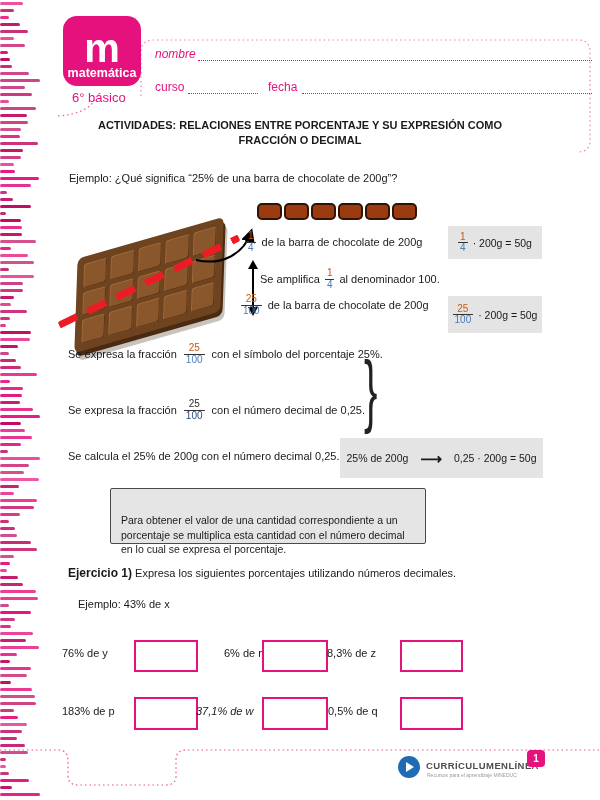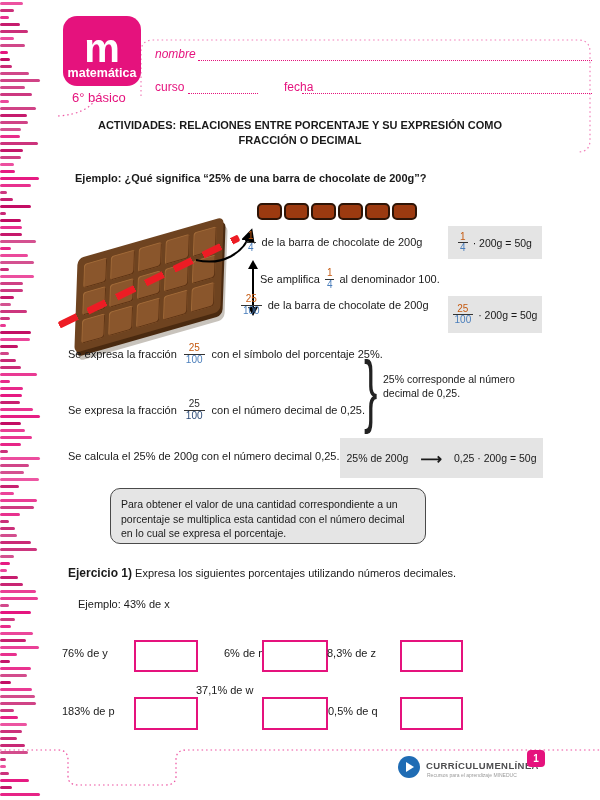--- a/index.html
+++ b/index.html
@@ -17,21 +17,21 @@
   .logo-subject{color:#fff;font-size:12.5px;font-weight:bold;margin-bottom:6px;}
   .logo-grade{position:absolute;left:72px;top:90px;color:#e5127d;font-size:13px;}
 
   
   .field-label{position:absolute;color:#e5127d;font-size:12px;}
   .dotline{position:absolute;border-bottom:1.5px dotted #e5127d;height:1px;}
 
   
   .doc-title{position:absolute;left:70px;top:118px;width:460px;text-align:center;
              font-weight:bold;font-size:11px;line-height:1.35;}
-  .example-heading{position:absolute;left:75px;top:172px;font-weight:bold;font-size:11px;}
+  .example-heading{position:absolute;left:69px;top:172px;font-weight:normal;font-size:11px;}
 
   
   .choco-wrap{position:absolute;left:55px;top:222px;width:190px;height:122px;}
   .bar-base{position:absolute;left:22px;top:26px;width:152px;height:90px;background:#c8c3bc;
             border-radius:6px;transform:rotate(-16deg) skewX(-18deg);}
   .bar-dark{position:absolute;left:20px;top:22px;width:152px;height:90px;background:#4a2a10;
             border-radius:6px;transform:rotate(-16deg) skewX(-18deg);}
   .bar-body{position:absolute;left:18px;top:18px;width:152px;height:90px;background:#6e4320;
             border-radius:6px;transform:rotate(-16deg) skewX(-18deg);
             display:grid;grid-template-columns:repeat(5,1fr);grid-template-rows:repeat(3,1fr);
@@ -64,21 +64,21 @@
   #box3{left:340px;top:438px;width:203px;height:40px;gap:12px;}
   #box-ex{left:175px;top:589px;width:62px;height:36px;justify-content:flex-start;padding-left:8px;box-sizing:border-box;}
   .big-arrow{font-size:15px;font-weight:bold;line-height:1;}
 
   
   .brace{position:absolute;left:364px;top:350px;font-size:80px;font-weight:100;color:#222;
          transform:scaleX(0.5);transform-origin:left center;line-height:1;}
   .brace-note{position:absolute;left:383px;top:372px;width:135px;font-size:10.5px;line-height:1.35;}
 
   .note-box{position:absolute;left:110px;top:488px;width:316px;height:56px;background:#e5e5e5;
-            border:1px solid #4a4a4a;border-radius:10px;padding:8px 10px;box-sizing:border-box;
+            border:1px solid #4a4a4a;border-radius:2px;padding:24px 10px;box-sizing:border-box;
             font-size:10.5px;line-height:1.4;}
 
   
   .exercise-heading{position:absolute;left:68px;top:566px;font-size:11px;}
   .exercise-heading b{font-size:12px;}
   .answer-box{position:absolute;background:#fff;border:2px solid #e5127d;box-sizing:border-box;}
   .ex-label{position:absolute;font-size:11px;}
 
   
   .badge{position:absolute;left:527px;top:750px;width:18px;height:17px;background:#e5127d;border-radius:4px;
@@ -222,21 +222,21 @@
   <div class="logo-card">
     <div class="logo-m">m</div>
     <div class="logo-subject">matemática</div>
   </div>
   <div class="logo-grade">6° básico</div>
 
   <div class="field-label" style="left:155px;top:47px;font-style:italic;">nombre</div>
   <div class="dotline" style="left:198px;top:59px;width:394px;"></div>
   <div class="field-label" style="left:155px;top:80px;">curso</div>
   <div class="dotline" style="left:188px;top:92px;width:70px;"></div>
-  <div class="field-label" style="left:284px;top:80px;">fecha</div>
+  <div class="field-label" style="left:268px;top:80px;">fecha</div>
   <div class="dotline" style="left:302px;top:92px;width:290px;"></div>
 
   <div class="doc-title">ACTIVIDADES: RELACIONES ENTRE PORCENTAJE Y SU EXPRESIÓN COMO FRACCIÓN O DECIMAL</div>
   <div class="example-heading">Ejemplo: ¿Qué significa “25% de una barra de chocolate de 200g”?</div>
 
   <div class="choco-wrap">
     <div class="bar-base"></div>
     <div class="bar-dark"></div>
     <div class="bar-body">
       <div class="bar-cell"></div>
@@ -326,21 +326,20 @@
   <div class="flexrow" style="left:68px;top:343px;gap:7px;">
     <span>Se expresa la fracción</span>
     <span class="frac colored">
       <span class="num">25</span>
       <span class="den">100</span>
     </span>
     <span>con el símbolo del porcentaje  25%.</span>
   </div>
 
   <div class="brace">}</div>
-  <div class="brace-note">25% corresponde al número decimal de 0,25.</div>
 
   <div class="flexrow" style="left:68px;top:399px;gap:7px;">
     <span>Se expresa la fracción</span>
     <span class="frac dark">
       <span class="num">25</span>
       <span class="den">100</span>
     </span>
     <span>con el número decimal de 0,25.</span>
   </div>
 
@@ -363,21 +362,21 @@
 
   <div class="ex-label" style="left:62px;top:647px;">76% de y</div>
   <div class="answer-box" style="left:134px;top:640px;width:64px;height:32px;"></div>
   <div class="ex-label" style="left:224px;top:647px;">6% de m</div>
   <div class="answer-box" style="left:262px;top:640px;width:66px;height:32px;"></div>
   <div class="ex-label" style="left:327px;top:647px;">8,3% de z</div>
   <div class="answer-box" style="left:400px;top:640px;width:63px;height:32px;"></div>
 
   <div class="ex-label" style="left:62px;top:705px;">183% de p</div>
   <div class="answer-box" style="left:134px;top:697px;width:64px;height:33px;"></div>
-  <div class="ex-label" style="left:196px;top:684px;">37,1% de w</div>
+  <div class="ex-label" style="left:196px;top:705px;font-style:italic;">37,1% de w</div>
   <div class="answer-box" style="left:262px;top:697px;width:66px;height:33px;"></div>
   <div class="ex-label" style="left:328px;top:705px;">0,5% de q</div>
   <div class="answer-box" style="left:400px;top:697px;width:63px;height:33px;"></div>
 
   <svg class="ftr-deco" width="600" height="60" style="top:740px;">
     <path d="M0 10 H58 Q68 10 68 20 V36 Q68 45 78 45 H166 Q176 45 176 36 V20 Q176 10 186 10 H600" fill="none" stroke="#e5127d" stroke-width="1.2" stroke-dasharray="1.5 3" opacity="0.75"></path>
   </svg>
 
   <div class="f-logo">
       <div class="tri"></div>

